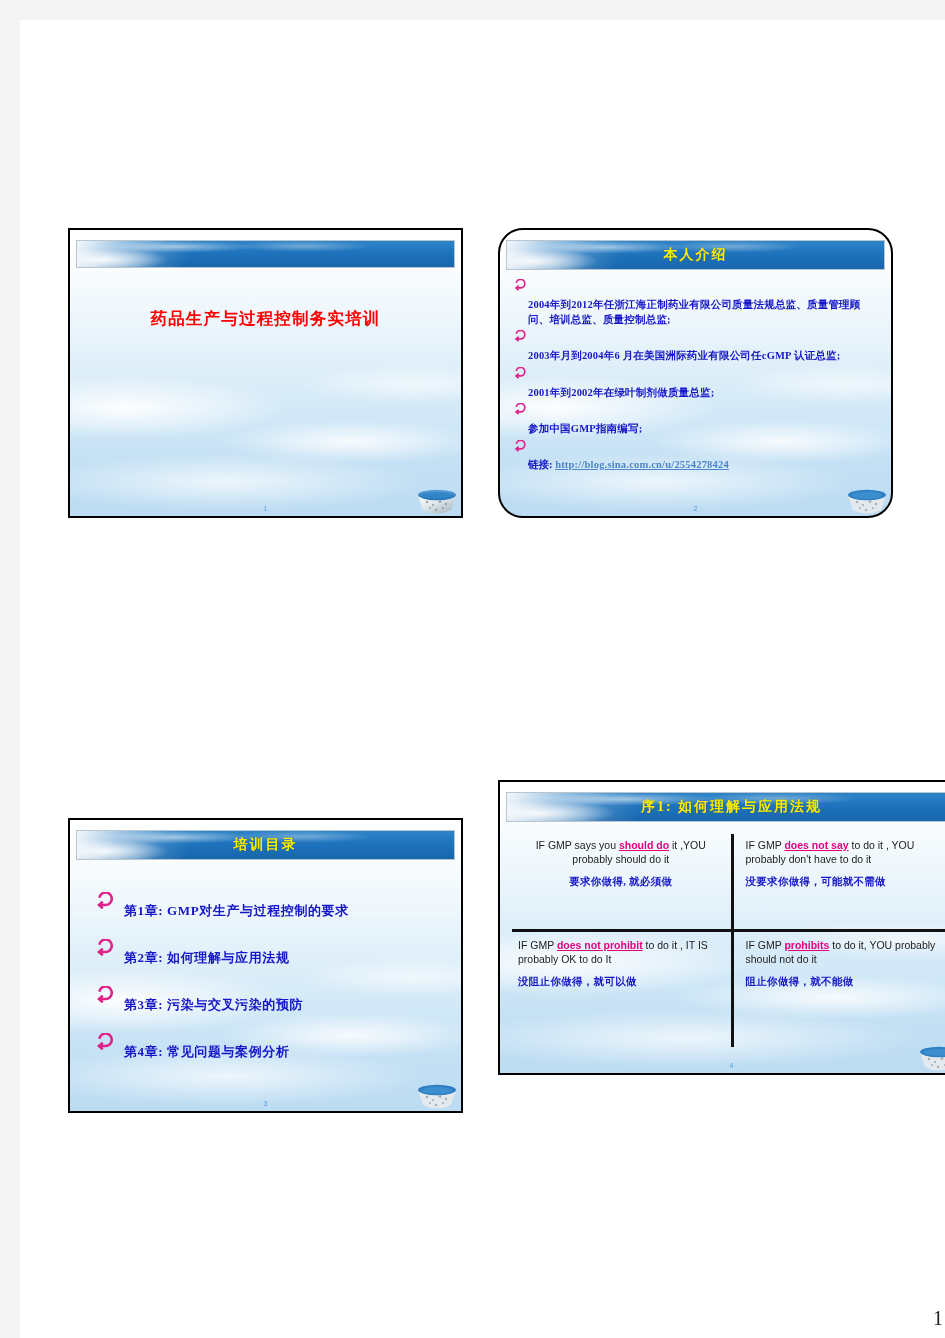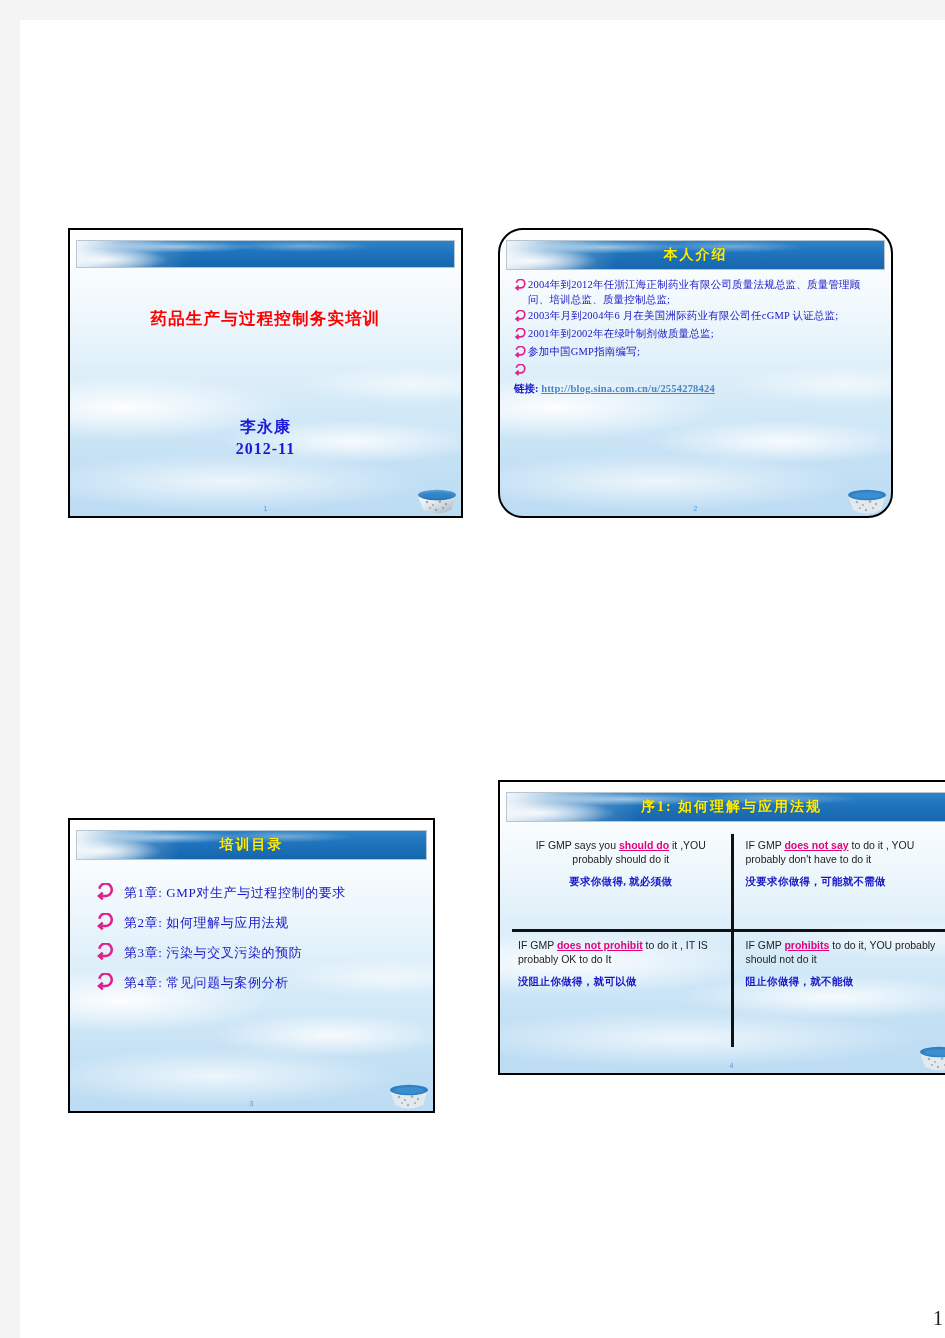--- a/index.html
+++ b/index.html
@@ -32,21 +32,21 @@
         #fbfdfe 12%,
         #eef7fc 30%,
         #ddeef9 50%,
         #cfe7f7 68%,
         #c3e0f4 82%,
         #bcdcf3 100%);
     overflow: hidden;
   }
   .slide.s1 { left: 48px;  top: 208px; width: 395px; height: 290px; }
   .slide.s2 { left: 478px; top: 208px; width: 395px; height: 290px; border-radius: 25px; }
-  .slide.s3 { left: 48px;  top: 798px; width: 367px; height: 295px; padding-left: 8px; }
+  .slide.s3 { left: 48px;  top: 798px; width: 395px; height: 295px; padding-left: 8px; }
   .slide.s4 { left: 478px; top: 760px; width: 467px; height: 295px; }
 
   
   .cloudwash {
     position: absolute;
     inset: 0;
     pointer-events: none;
     background:
       radial-gradient(ellipse 60% 16% at 14% 62%, rgba(255,255,255,.95) 0%, rgba(255,255,255,0) 70%),
       radial-gradient(ellipse 48% 11% at 72% 74%, rgba(255,255,255,.85) 0%, rgba(255,255,255,0) 70%),
@@ -129,33 +129,35 @@
     flex: 0 0 auto;
     width: 14px;
     height: 15px;
     margin-top: 1px;
     position: relative;
   }
   .bullet-mark svg { display: block; }
   .bullet-text {
     flex: 1 1 auto;
     color: #1616c8;
-    font-weight: normal;
+    font-weight: bold;
     font-size: 10.5px;
     line-height: 14.5px;
     letter-spacing: .2px;
+    margin-top: 20px;
   }
 
   
   .bullets.toc { left: 26px; top: 62px; }
   .bullets.toc .bullet-row { margin-bottom: 9px; align-items: center; }
   .bullets.toc .bullet-mark { width: 20px; height: 20px; margin-right: 8px; }
   .bullets.toc .bullet-text { font-size: 13px; line-height: 18px; letter-spacing: .6px; }
 
   .link-row {
+    margin-left: 14px;
     color: #1616c8;
     font-weight: bold;
     font-size: 10.5px;
     line-height: 15px;
   }
   .link-url {
     color: #4a86c8;
     text-decoration: underline;
     font-family: "Liberation Serif", serif;
     letter-spacing: .2px;
@@ -247,24 +249,20 @@
 </style>
 </head>
 <body>
 
 <div class="page">
 
   <div class="slide s1">
     <div class="cloudwash"></div>
     <div class="band plain"></div>
     <div class="s1-title">药品生产与过程控制务实培训</div>
-    <div class="s1-author">
-      <div>李永康</div>
-      <div class="s1-date">2012-11</div>
-    </div>
     <div class="slide-no">1</div>
     <div class="bowl">
       <svg viewBox="0 0 44 30" width="44" height="30">
         <defs>
           <linearGradient id="rim1" x1="0" y1="0" x2="0" y2="1">
             <stop offset="0%" stop-color="#5b9fd8"></stop>
             <stop offset="100%" stop-color="#1f6fb5"></stop>
           </linearGradient>
           <linearGradient id="body1" x1="0" y1="0" x2="1" y2="1">
             <stop offset="0%" stop-color="#ffffff"></stop>

